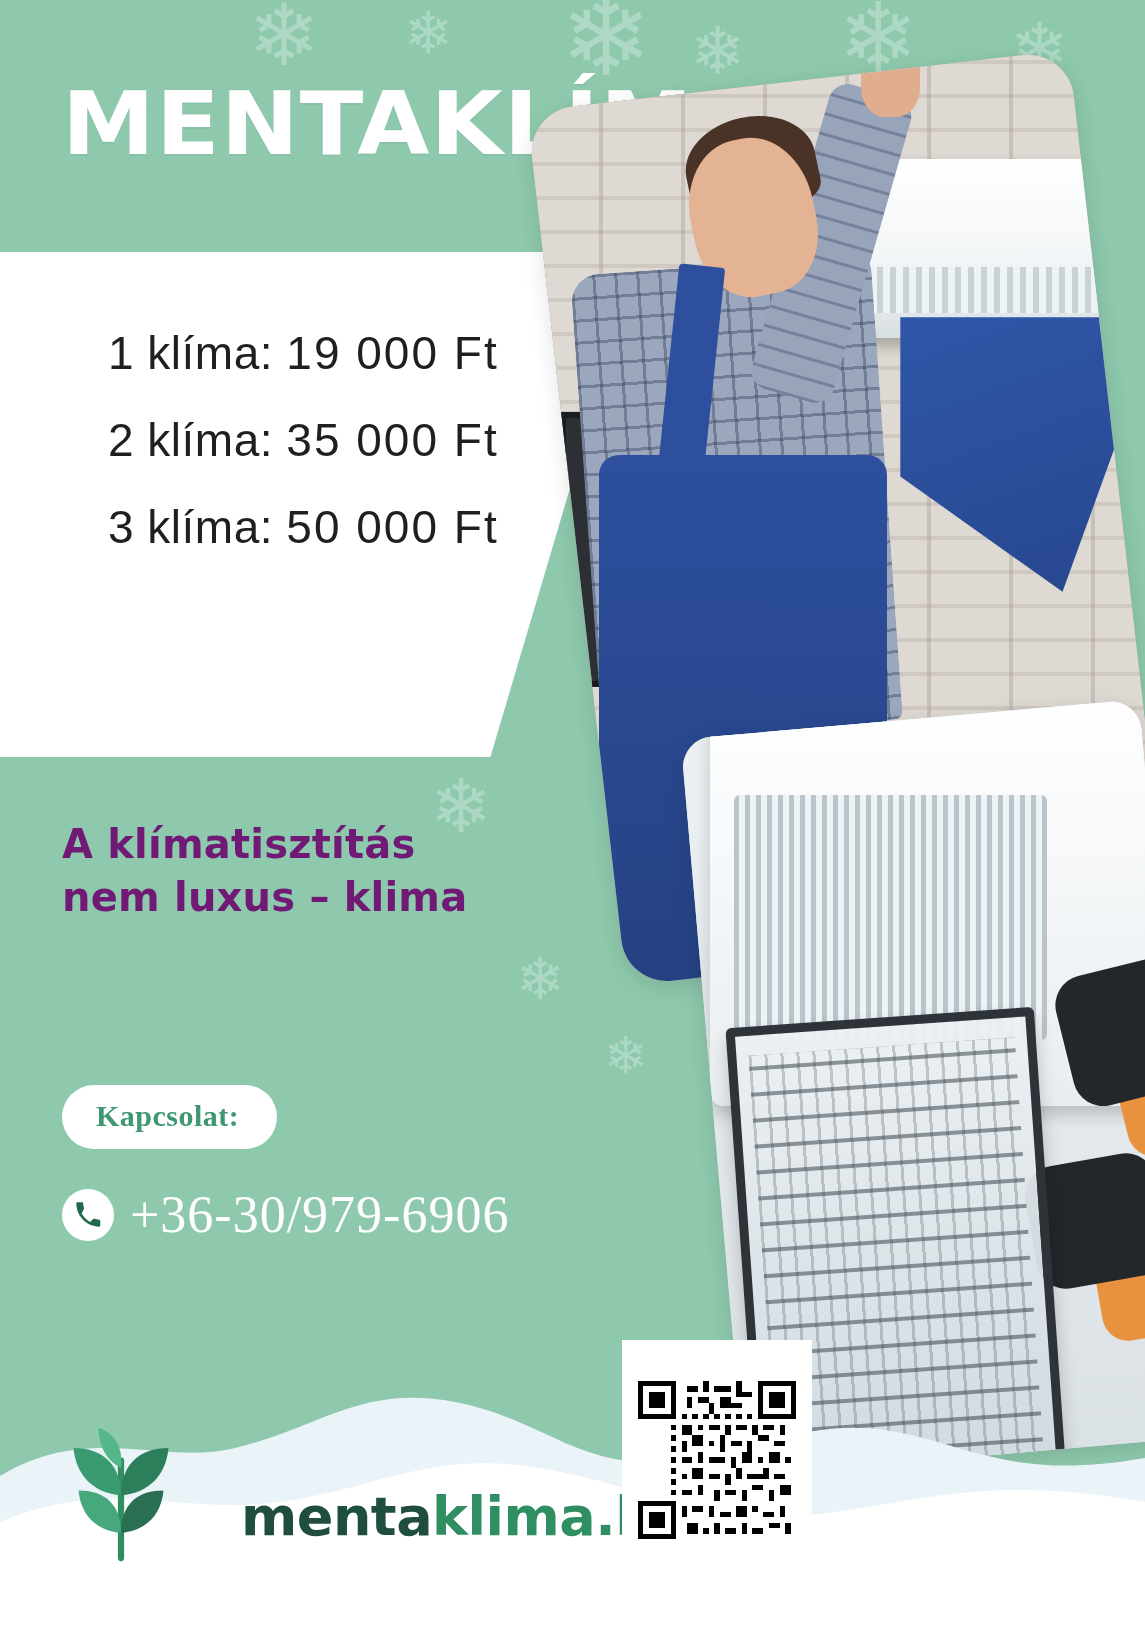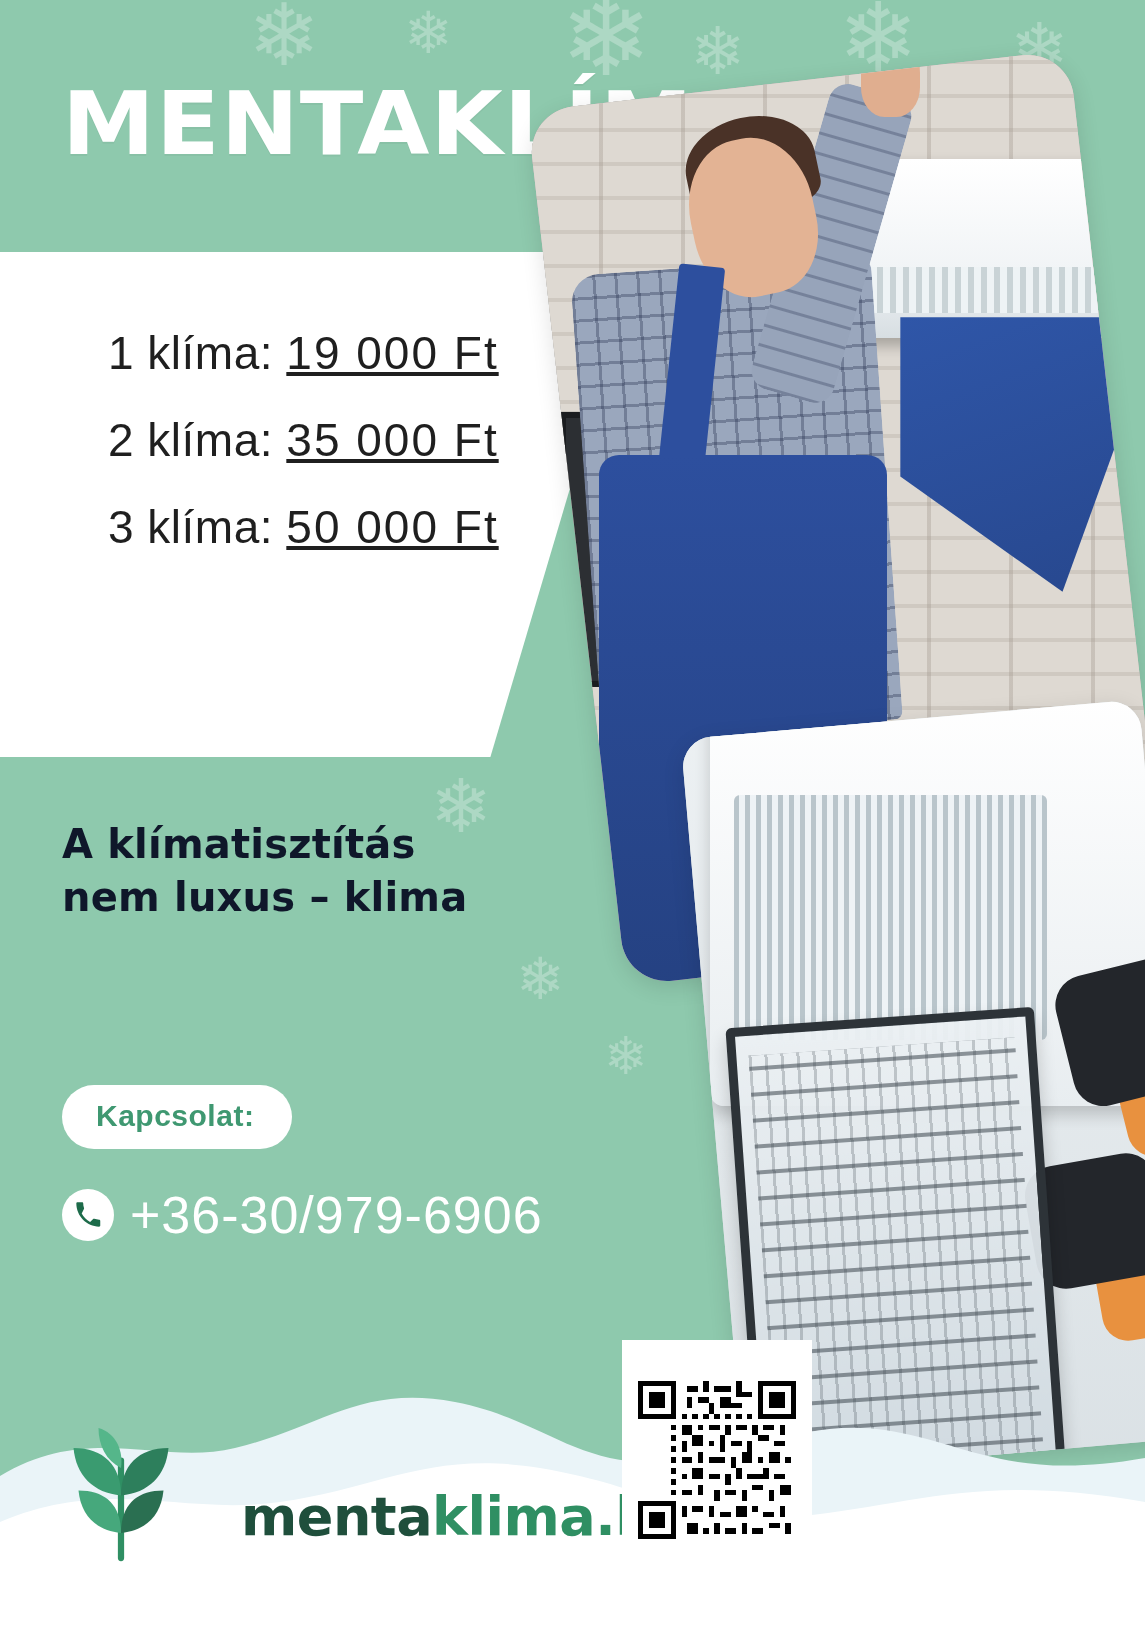--- a/index.html
+++ b/index.html
@@ -66,21 +66,21 @@
   .price-row {
     font-size: 46px;
     color: #1f1f1f;
     font-weight: 400;
     line-height: 1.0;
     margin-bottom: 41px;
     white-space: nowrap;
     letter-spacing: 0.5px;
   }
   .price-row .label { font-weight: 500; text-align: center; }
-  .price-row .amount { font-weight: 500; letter-spacing: 2px; text-decoration: underline; }
+  .price-row .amount { font-weight: 500; letter-spacing: 2px; }
 
   
   .photo {
     position: absolute;
     overflow: hidden;
     background: #cfd6d8;
   }
 
   .photo-top {
     left: 575px;
@@ -274,33 +274,33 @@
   
   .slogan {
     position: absolute;
     left: 62px;
     top: 818px;
     width: 520px;
     font-family: "DejaVu Sans", sans-serif;
     font-weight: 700;
     font-size: 40px;
     line-height: 1.33;
-    color: #0f172a;
+    color: #701a75;
     letter-spacing: 0.2px;
   }
 
   
   .contact-pill {
     position: absolute;
     left: 62px;
     top: 1085px;
     padding: 14px 38px 16px 34px;
     background: #ffffff;
     border-radius: 34px;
-    font-family: Liberation Sans, sans-serif;
+    font-family: Liberation Serif, serif;
     font-weight: 700;
     font-size: 30px;
     color: #3f9871;
     letter-spacing: 0.5px;
   }
   .phone-line {
     position: absolute;
     left: 62px;
     top: 1185px;
     display: flex;
@@ -314,20 +314,21 @@
     display: flex; align-items: center; justify-content: center;
     flex: 0 0 auto;
   }
   .phone-badge svg { width: 28px; height: 28px; display: block; }
   .phone-number {
     font-size: 52px;
     color: #ffffff;
     letter-spacing: 1px;
     font-weight: 400;
     white-space: nowrap;
+    font-family: Liberation Serif, serif;
   }
   .email {
     position: absolute;
     left: 268px;
     top: 1258px;
     font-size: 34px;
     color: #ffffff;
     letter-spacing: 0.5px;
   }
 

